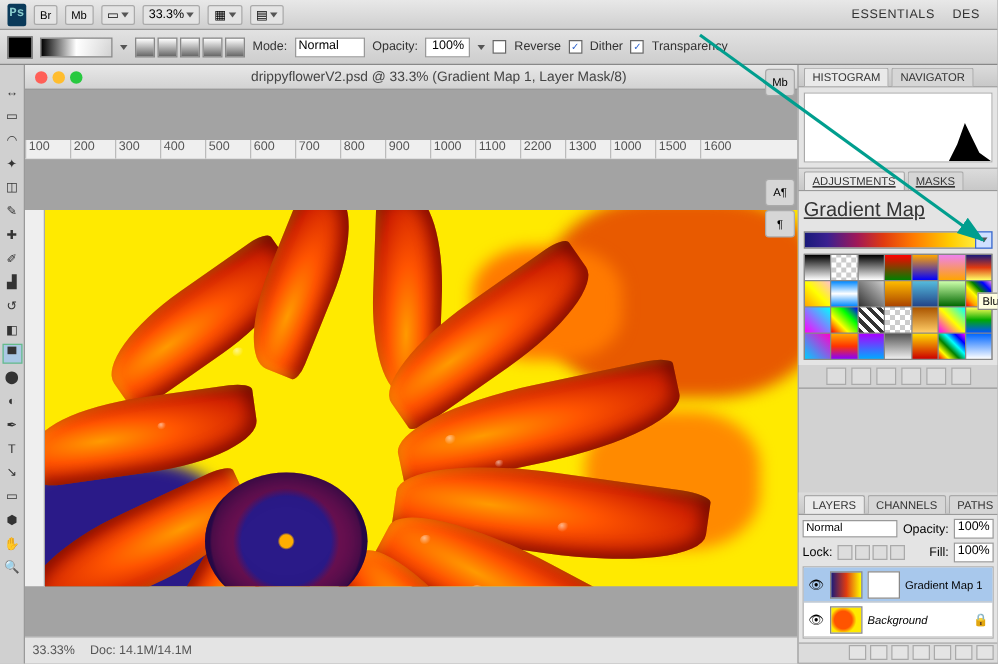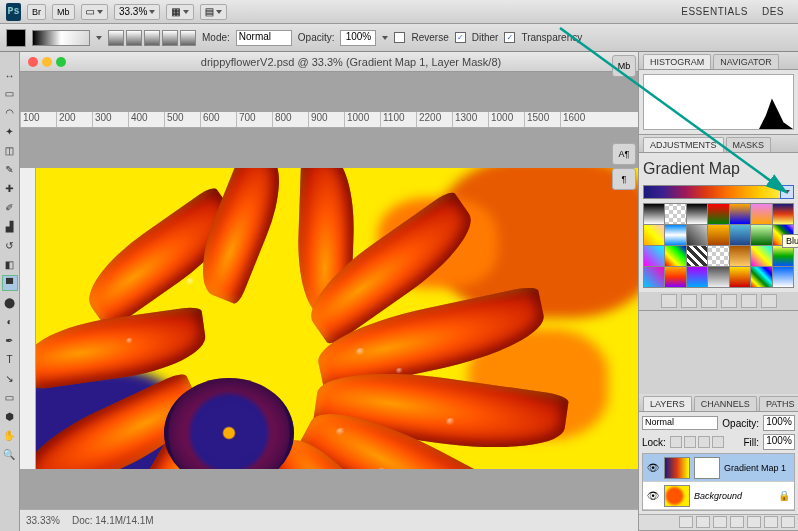--- a/index.html
+++ b/index.html
@@ -251,21 +251,21 @@
         <div class="ptab">NAVIGATOR</div>
       </div>
       <div class="panel-body">
         <div class="histo">
           <div class="histo-white"></div>
           <div class="histo-dark"></div>
         </div>
       </div>
     </div>
 
-    <div class="panel" style="position:relative;">
+    <div class="panel" style="position:relative;text-decoration:underline;">
       <div class="panel-tabs">
         <div class="ptab act">ADJUSTMENTS</div>
         <div class="ptab">MASKS</div>
       </div>
       <div class="panel-body">
         <div class="adj-title">Gradient Map</div>
         <div class="grad-strip">
           <div class="grad-dd">
               <span class="caret"></span>
             </div>

